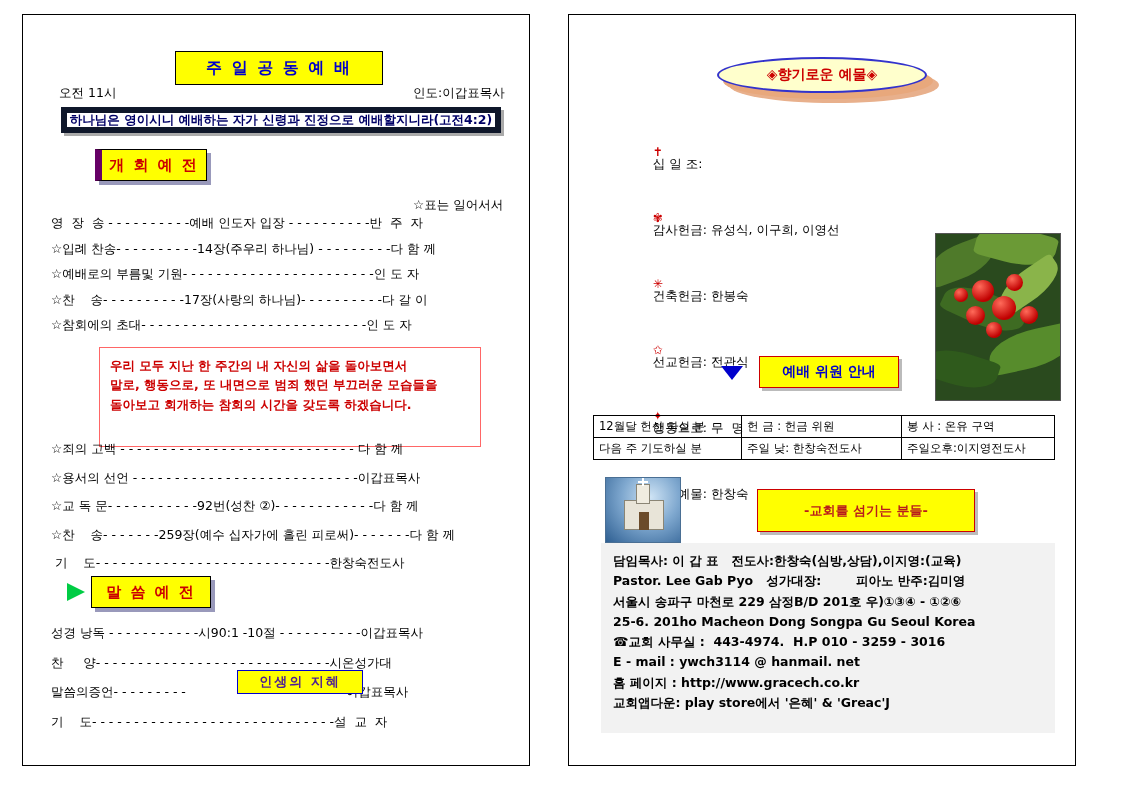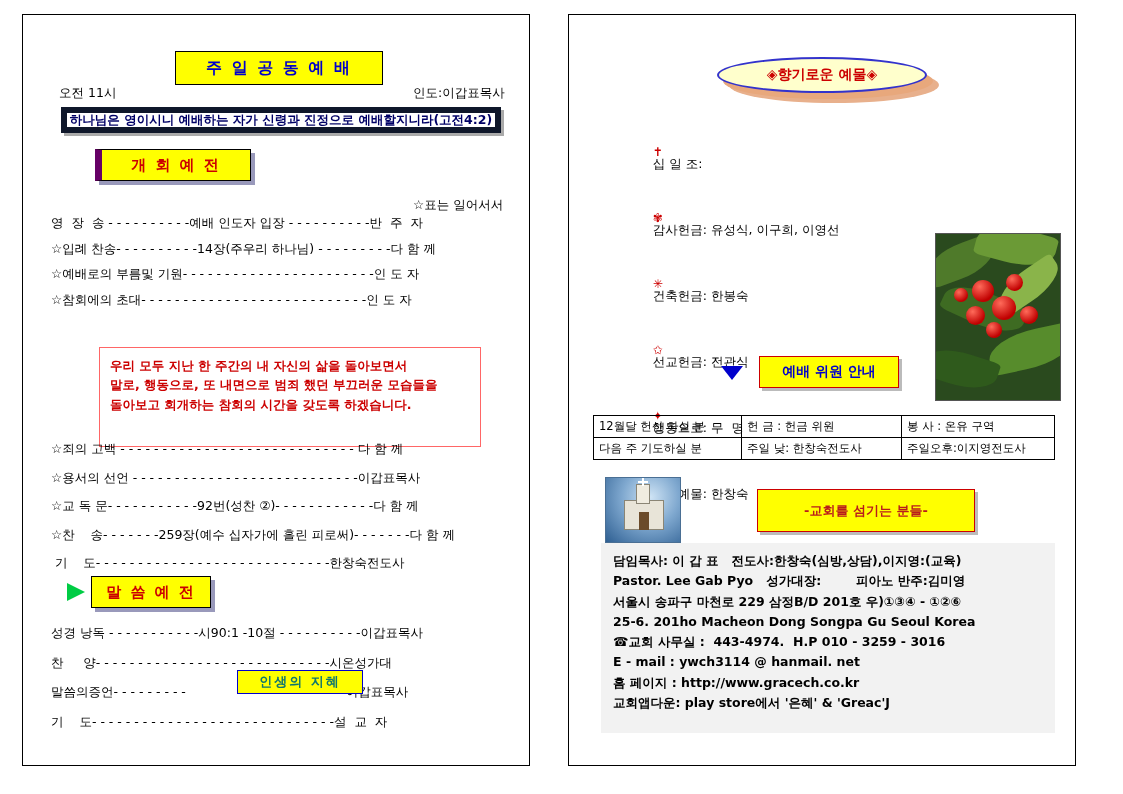--- a/index.html
+++ b/index.html
@@ -44,36 +44,36 @@
     font-size: 16px;
   }
   #verse-box {
     left: 38px; top: 92px; width: 440px; height: 26px;
     border: 6px solid #0f172a;
     box-shadow: 3px 3px 0 #aaa;
     display: flex; align-items: center; justify-content: center;
     font-size: 12.5px; color: #000066; font-weight: bold;
   }
   #open-title {
-    left: 72px; top: 134px; width: 156px; height: 32px;
+    left: 72px; top: 134px; width: 112px; height: 32px;
     font-size: 15px; background: #ffff00; border: 1px solid #000;
     border-left: 7px solid #660066;
     box-shadow: 4px 4px 0 #9999bb;
     color: #cc0000;
   }
   #word-title {
     left: 68px; top: 561px; width: 120px; height: 32px;
     font-size: 15px; background: #ffff00; border: 1px solid #000;
     box-shadow: 4px 4px 0 #9999bb;
     color: #cc0000;
   }
   #wisdom-box {
     left: 214px; top: 655px; width: 126px; height: 24px;
     font-size: 13px; background: #ffff00; border: 1px solid #0000cc;
-    color: #0f766e;
+    color: #4c1d95;
   }
   #green-tri {
     left: 44px; top: 568px; width: 0; height: 0;
     border-left: 18px solid #00cc44;
     border-top: 9px solid transparent;
     border-bottom: 9px solid transparent;
   }
 
   
   #pink-box {
@@ -178,20 +178,21 @@
     <div class="abs" id="verse-box">하나님은 영이시니 예배하는 자가 신령과 진정으로 예배할지니라(고전4:2)</div>
 
     <div class="abs titlebox" id="open-title">개 회 예 전</div>
 
     <div class="abs t" style="left:390px; top:182px;">☆표는 일어서서</div>
 
     <div class="abs" id="order-list" style="left:28px; top:202px; width:470px;">
       <div class="row" style="margin-bottom:13px;">영  장  송 - - - - - - - - - -예배 인도자 입장 - - - - - - - - - -반  주  자</div>
       <div class="row" style="margin-bottom:13px;">☆입례 찬송- - - - - - - - - -14장(주우리 하나님) - - - - - - - - -다 함 께</div>
       <div class="row" style="margin-bottom:13px;">☆예배로의 부름및 기원- - - - - - - - - - - - - - - - - - - - - - -인 도 자</div>
+      <div class="row" style="margin-bottom:13px;">☆찬    송- - - - - - - - - -17장(사랑의 하나님)- - - - - - - - - -다 갈 이</div>
       <div class="row">☆참회에의 초대- - - - - - - - - - - - - - - - - - - - - - - - - - -인 도 자</div>
     </div>
 
     <div class="abs" id="pink-box">
       <div class="line">우리 모두 지난 한 주간의 내 자신의 삶을 돌아보면서</div>
       <div class="line">말로, 행동으로, 또 내면으로 범죄 했던 부끄러운 모습들을</div>
       <div class="line">돌아보고 회개하는 참회의 시간을 갖도록 하겠습니다.</div>
     </div>
 
     <div class="abs" id="order2-list" style="left:28px; top:428px; width:470px;">

